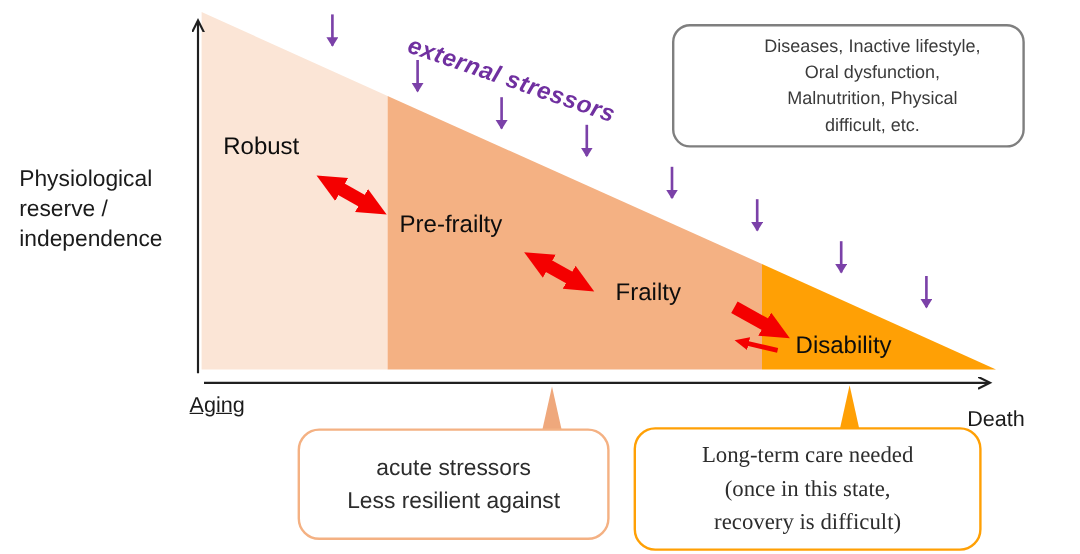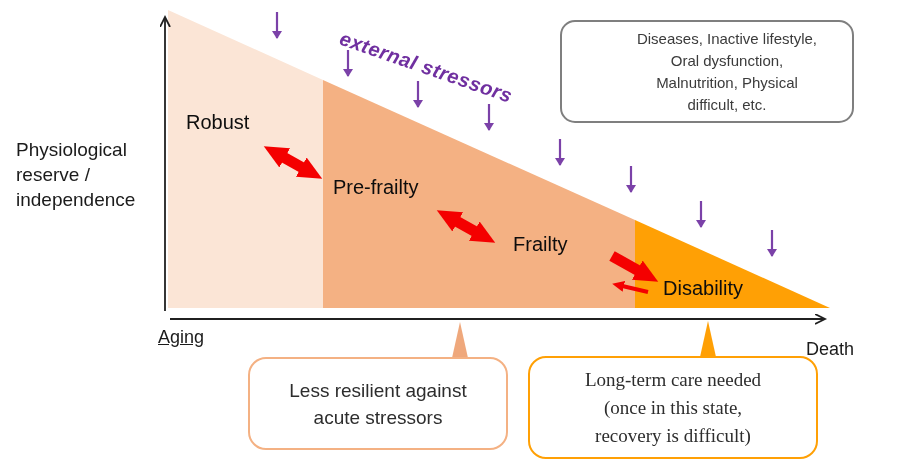--- a/index.html
+++ b/index.html
@@ -90,22 +90,22 @@
     <div>Diseases, Inactive lifestyle,</div>
     <div>Oral dysfunction,</div>
     <div>Malnutrition, Physical</div>
     <div>difficult, etc.</div>
   </div>
 
   <div id="aging-lbl" class="lbl">Aging</div>
   <div id="death-lbl" class="lbl">Death</div>
 
   <div id="callout-1" class="box">
+    <div>acute stressors</div>
     <div>Less resilient against</div>
-    <div>acute stressors</div>
   </div>
   <div id="callout-2" class="box">
     <div>Long-term care needed</div>
     <div>(once in this state,</div>
     <div>recovery is difficult)</div>
   </div>
 
 </div>
 
 </body></html>

